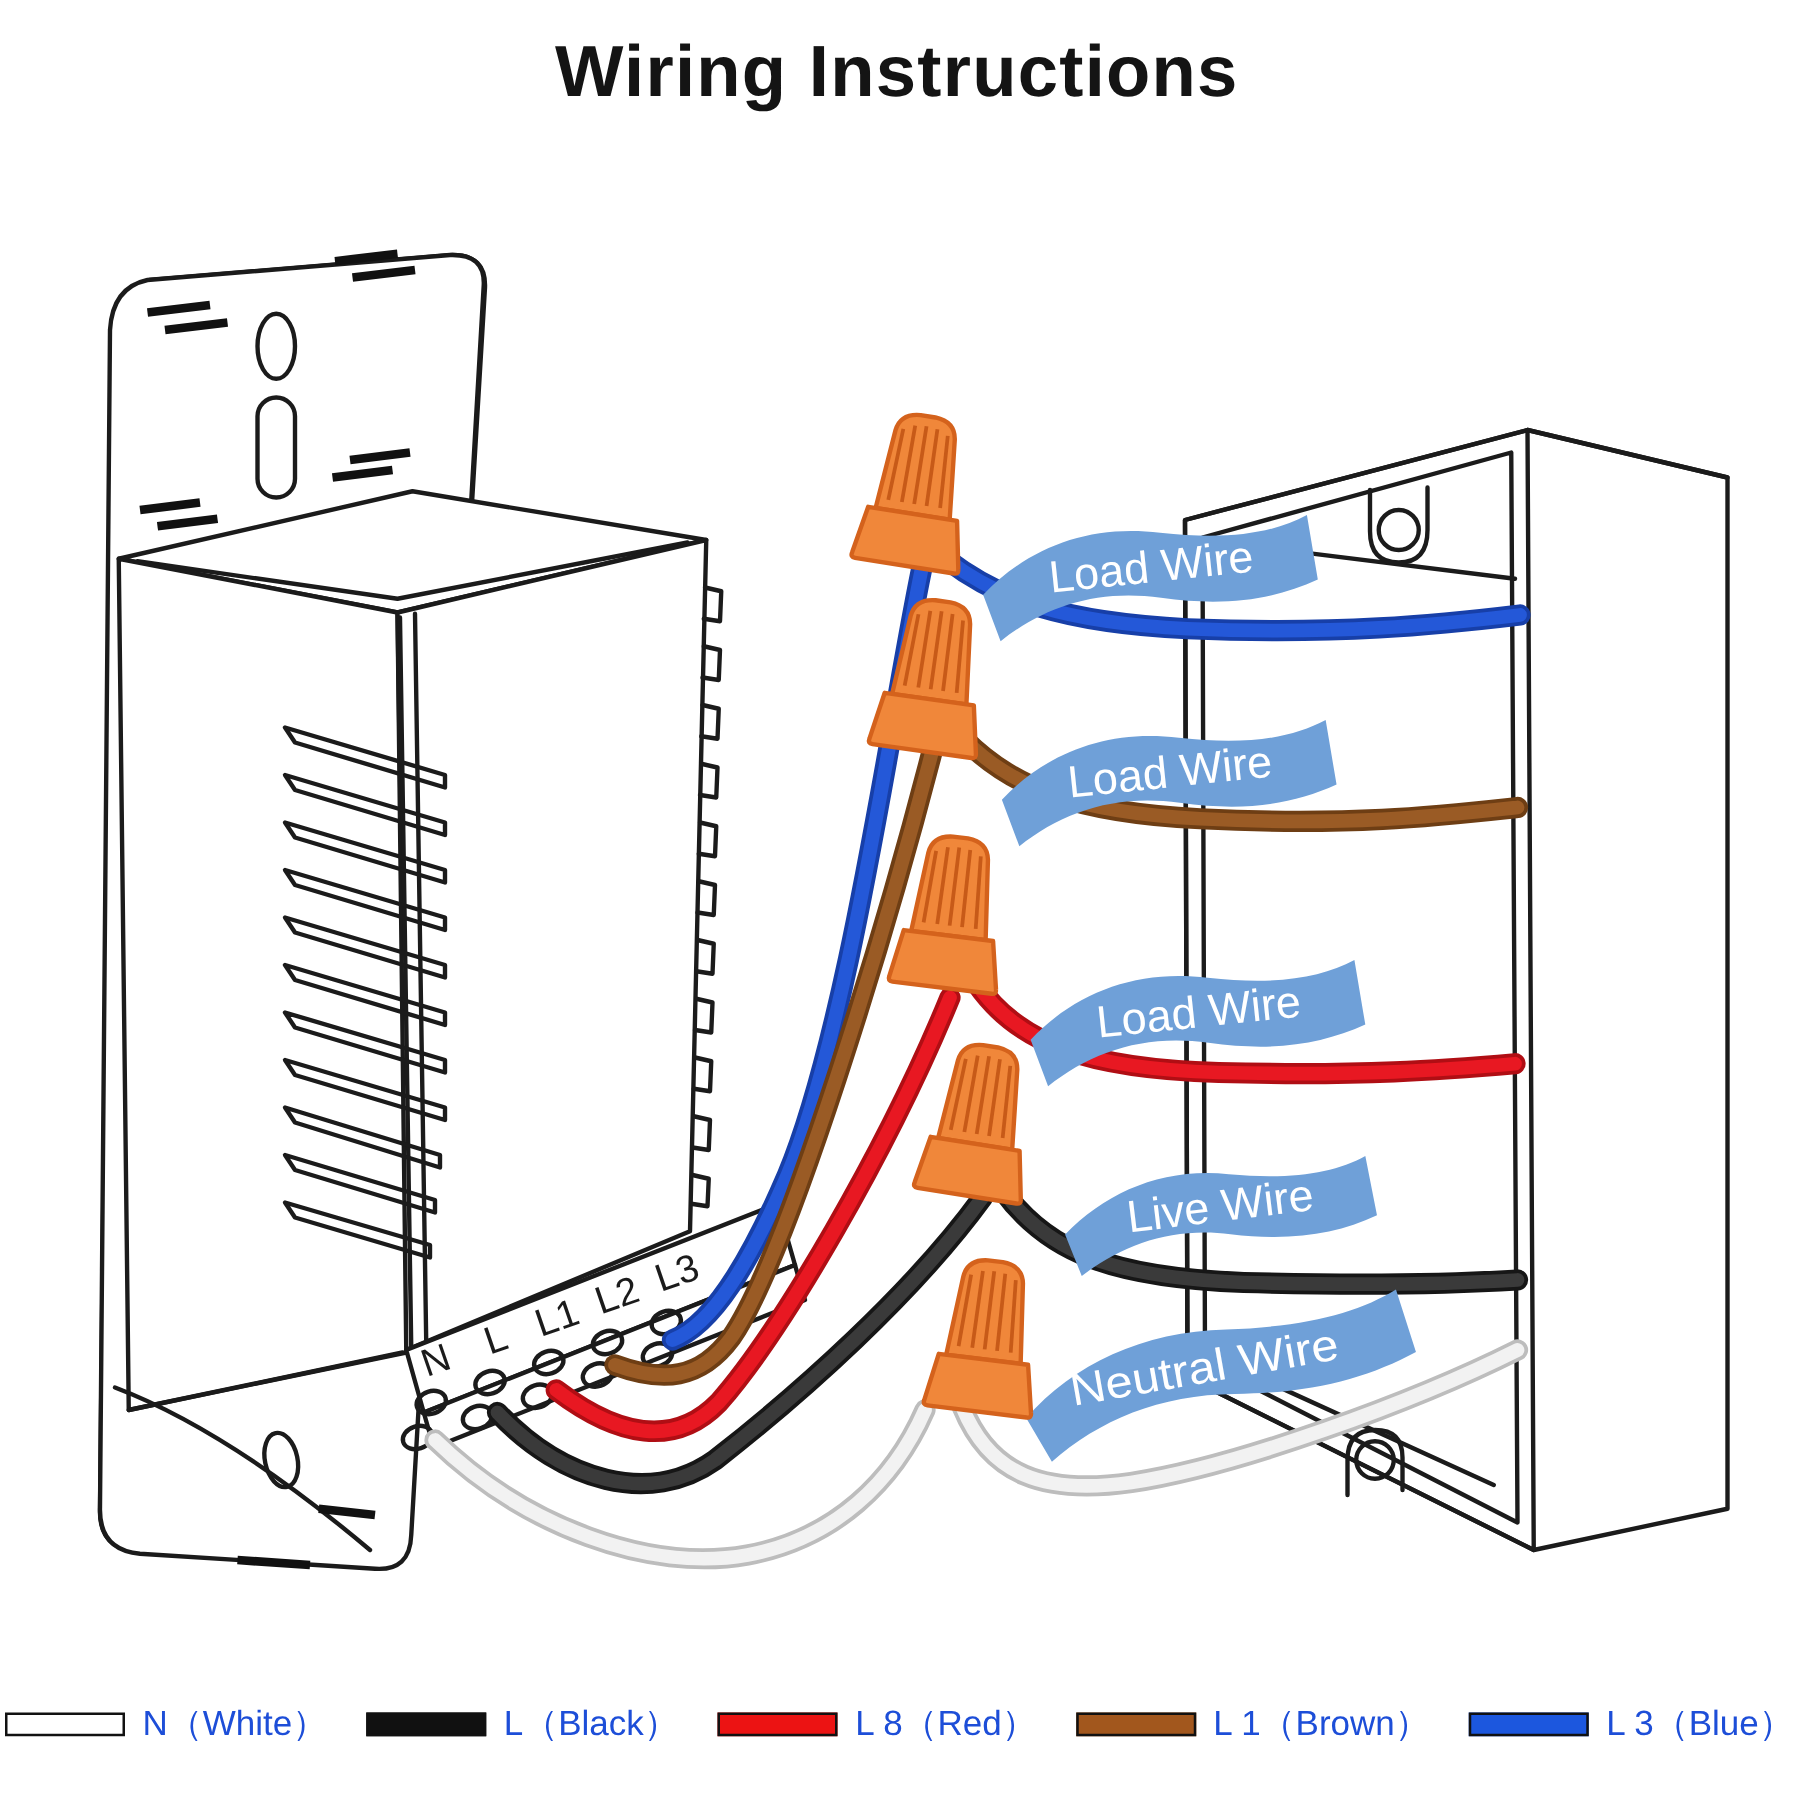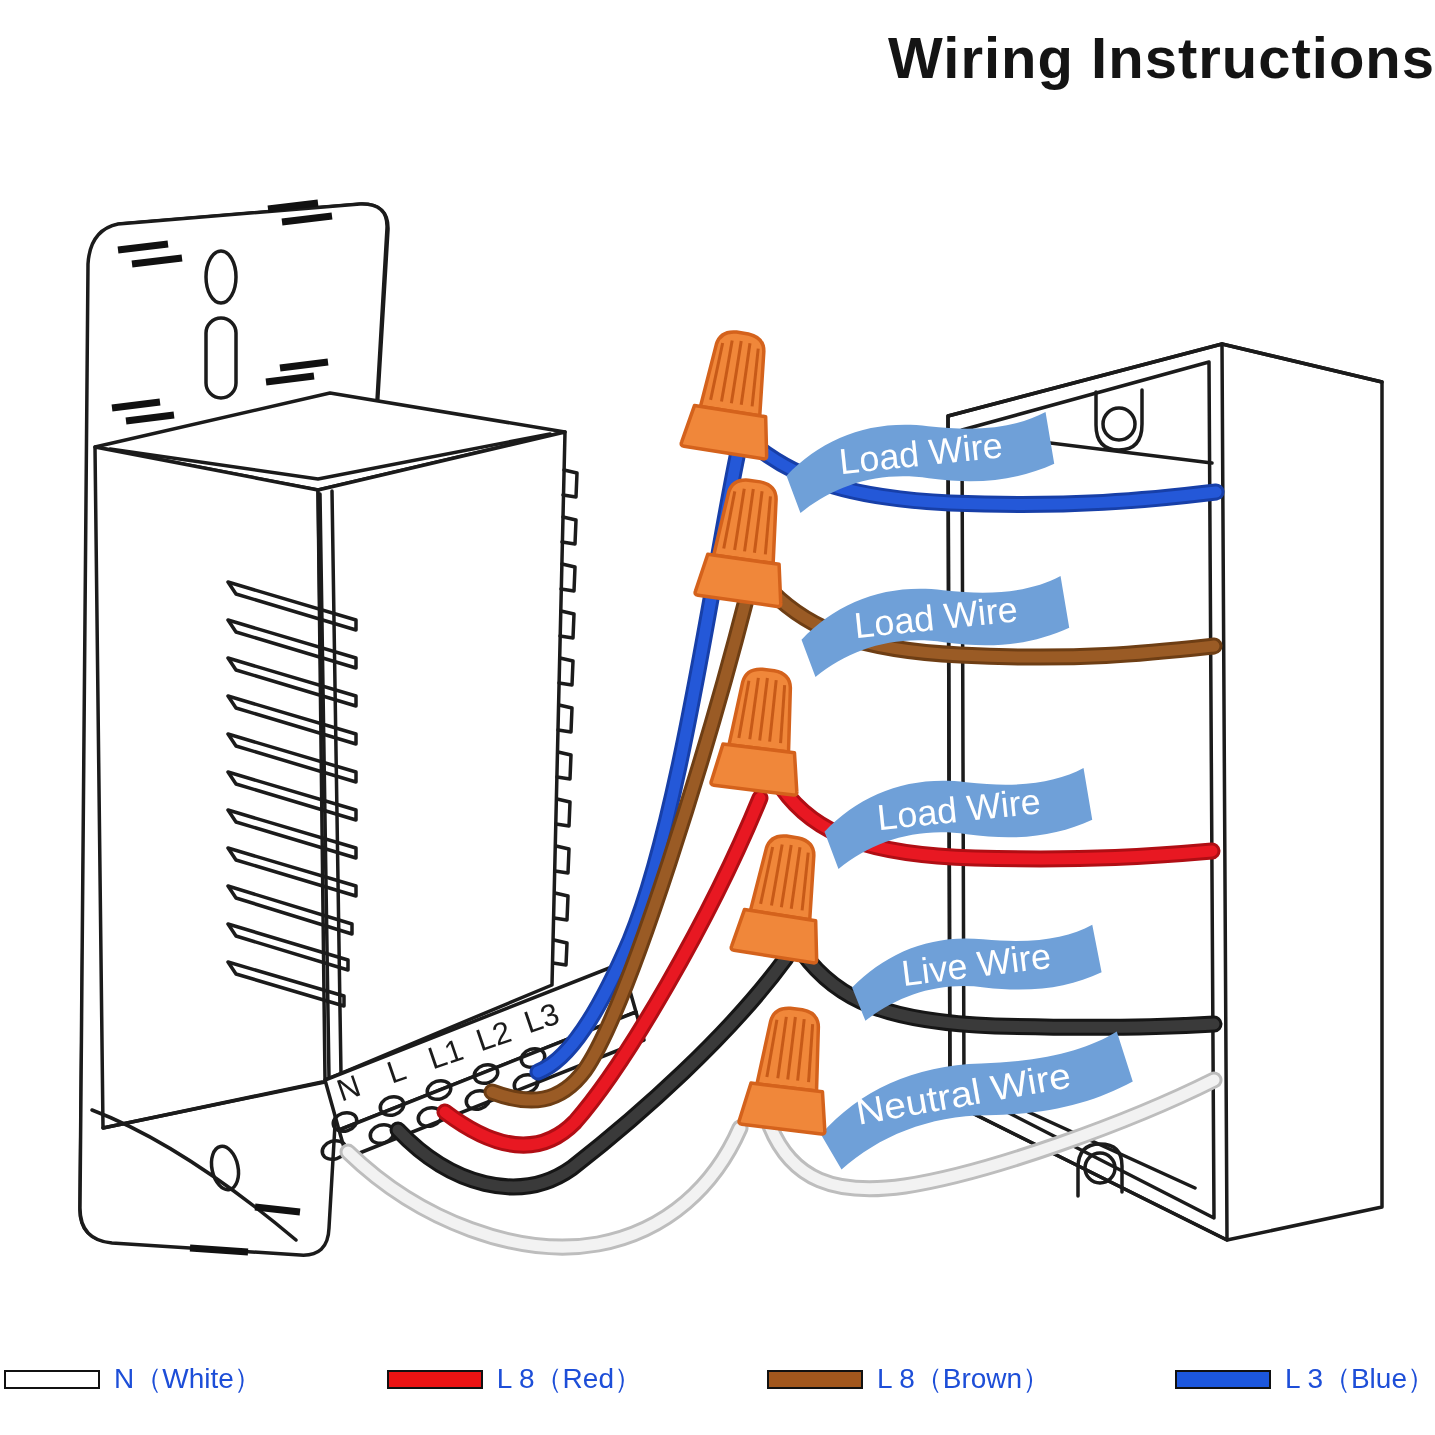--- a/index.html
+++ b/index.html
@@ -1,19 +1,19 @@
 <!DOCTYPE html>
 <html><head>
 <meta charset="utf-8">
 <style>
   html,body{margin:0;padding:0;background:#ffffff;}
   #stage{position:relative;width:1435px;height:1435px;background:#ffffff;overflow:hidden;
          font-family:"Liberation Sans", sans-serif;}
   .hdr{position:absolute;left:0;width:100%;text-align:center;color:#141414;}
-  #title{top:24px;font-size:58px;font-weight:bold;letter-spacing:1px;text-align:right;}
+  #title{top:24px;font-size:58px;font-weight:bold;letter-spacing:1px;}
   #subtitle{top:88px;font-size:45px;font-weight:normal;}
   #diagram{position:absolute;left:0;top:0;}
   .ln{stroke:#1b1b1b;stroke-width:3.5;fill:none;stroke-linecap:round;stroke-linejoin:round;}
   .lnf{stroke:#1b1b1b;stroke-width:3.5;fill:#ffffff;stroke-linejoin:round;}
   .dash{stroke:#111;stroke-width:7;stroke-linecap:butt;}
   .term{font-size:31px;fill:#1b1b1b;}
   .bannertxt{font-size:36px;fill:#ffffff;}
   #legend{position:absolute;left:0;top:1360px;width:1431px;display:flex;align-items:center;
           justify-content:space-between;padding:0 4px 0 4px;}
   .leg-item{display:flex;align-items:center;}
@@ -251,26 +251,30 @@
       </g>
     </g>
   </svg>
 
   <div id="legend">
     <div class="leg-item">
       <div class="leg-swatch" style="background: rgb(255, 255, 255);"></div>
       <div class="leg-label">N（White）</div>
     </div>
     <div class="leg-item">
+      <div class="leg-swatch" style="background: rgb(17, 17, 17);"></div>
+      <div class="leg-label">L（Black）</div>
+    </div>
+    <div class="leg-item">
       <div class="leg-swatch" style="background: rgb(236, 19, 19);"></div>
       <div class="leg-label">L 8（Red）</div>
     </div>
     <div class="leg-item">
       <div class="leg-swatch" style="background: rgb(162, 87, 29);"></div>
-      <div class="leg-label">L 8（Brown）</div>
+      <div class="leg-label">L 1（Brown）</div>
     </div>
     <div class="leg-item">
       <div class="leg-swatch" style="background: rgb(28, 87, 222);"></div>
       <div class="leg-label">L 3（Blue）</div>
     </div>
   </div>
 
 </div>
 
 </body></html>

